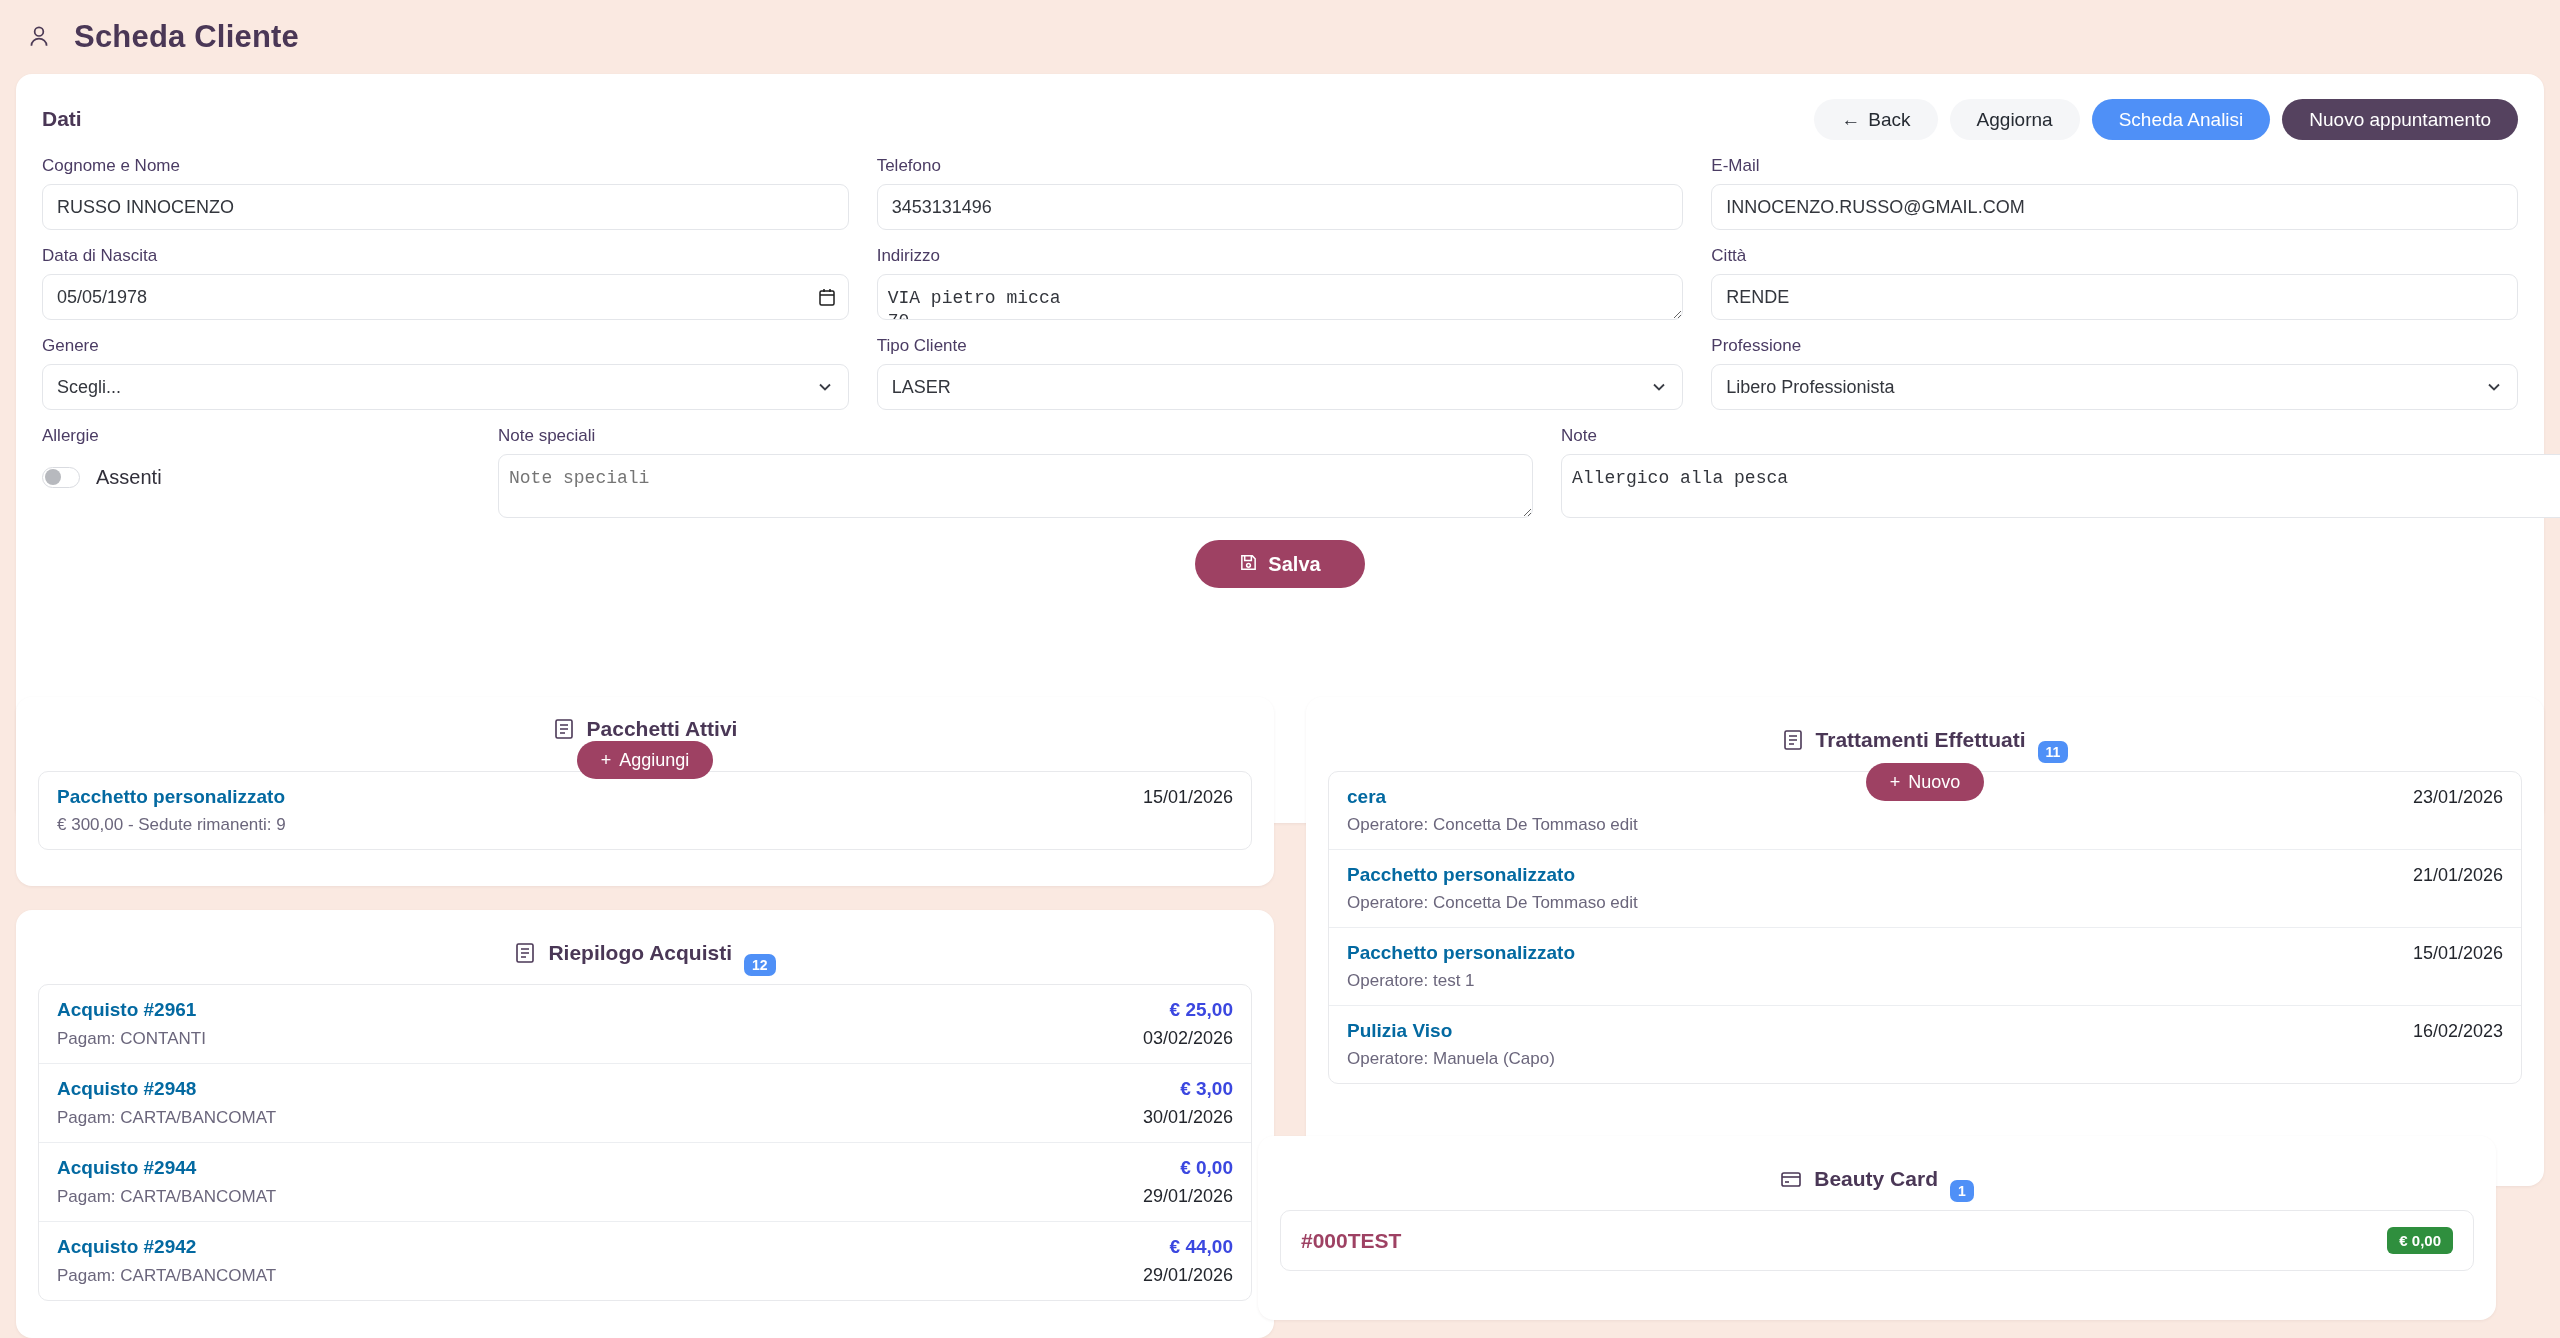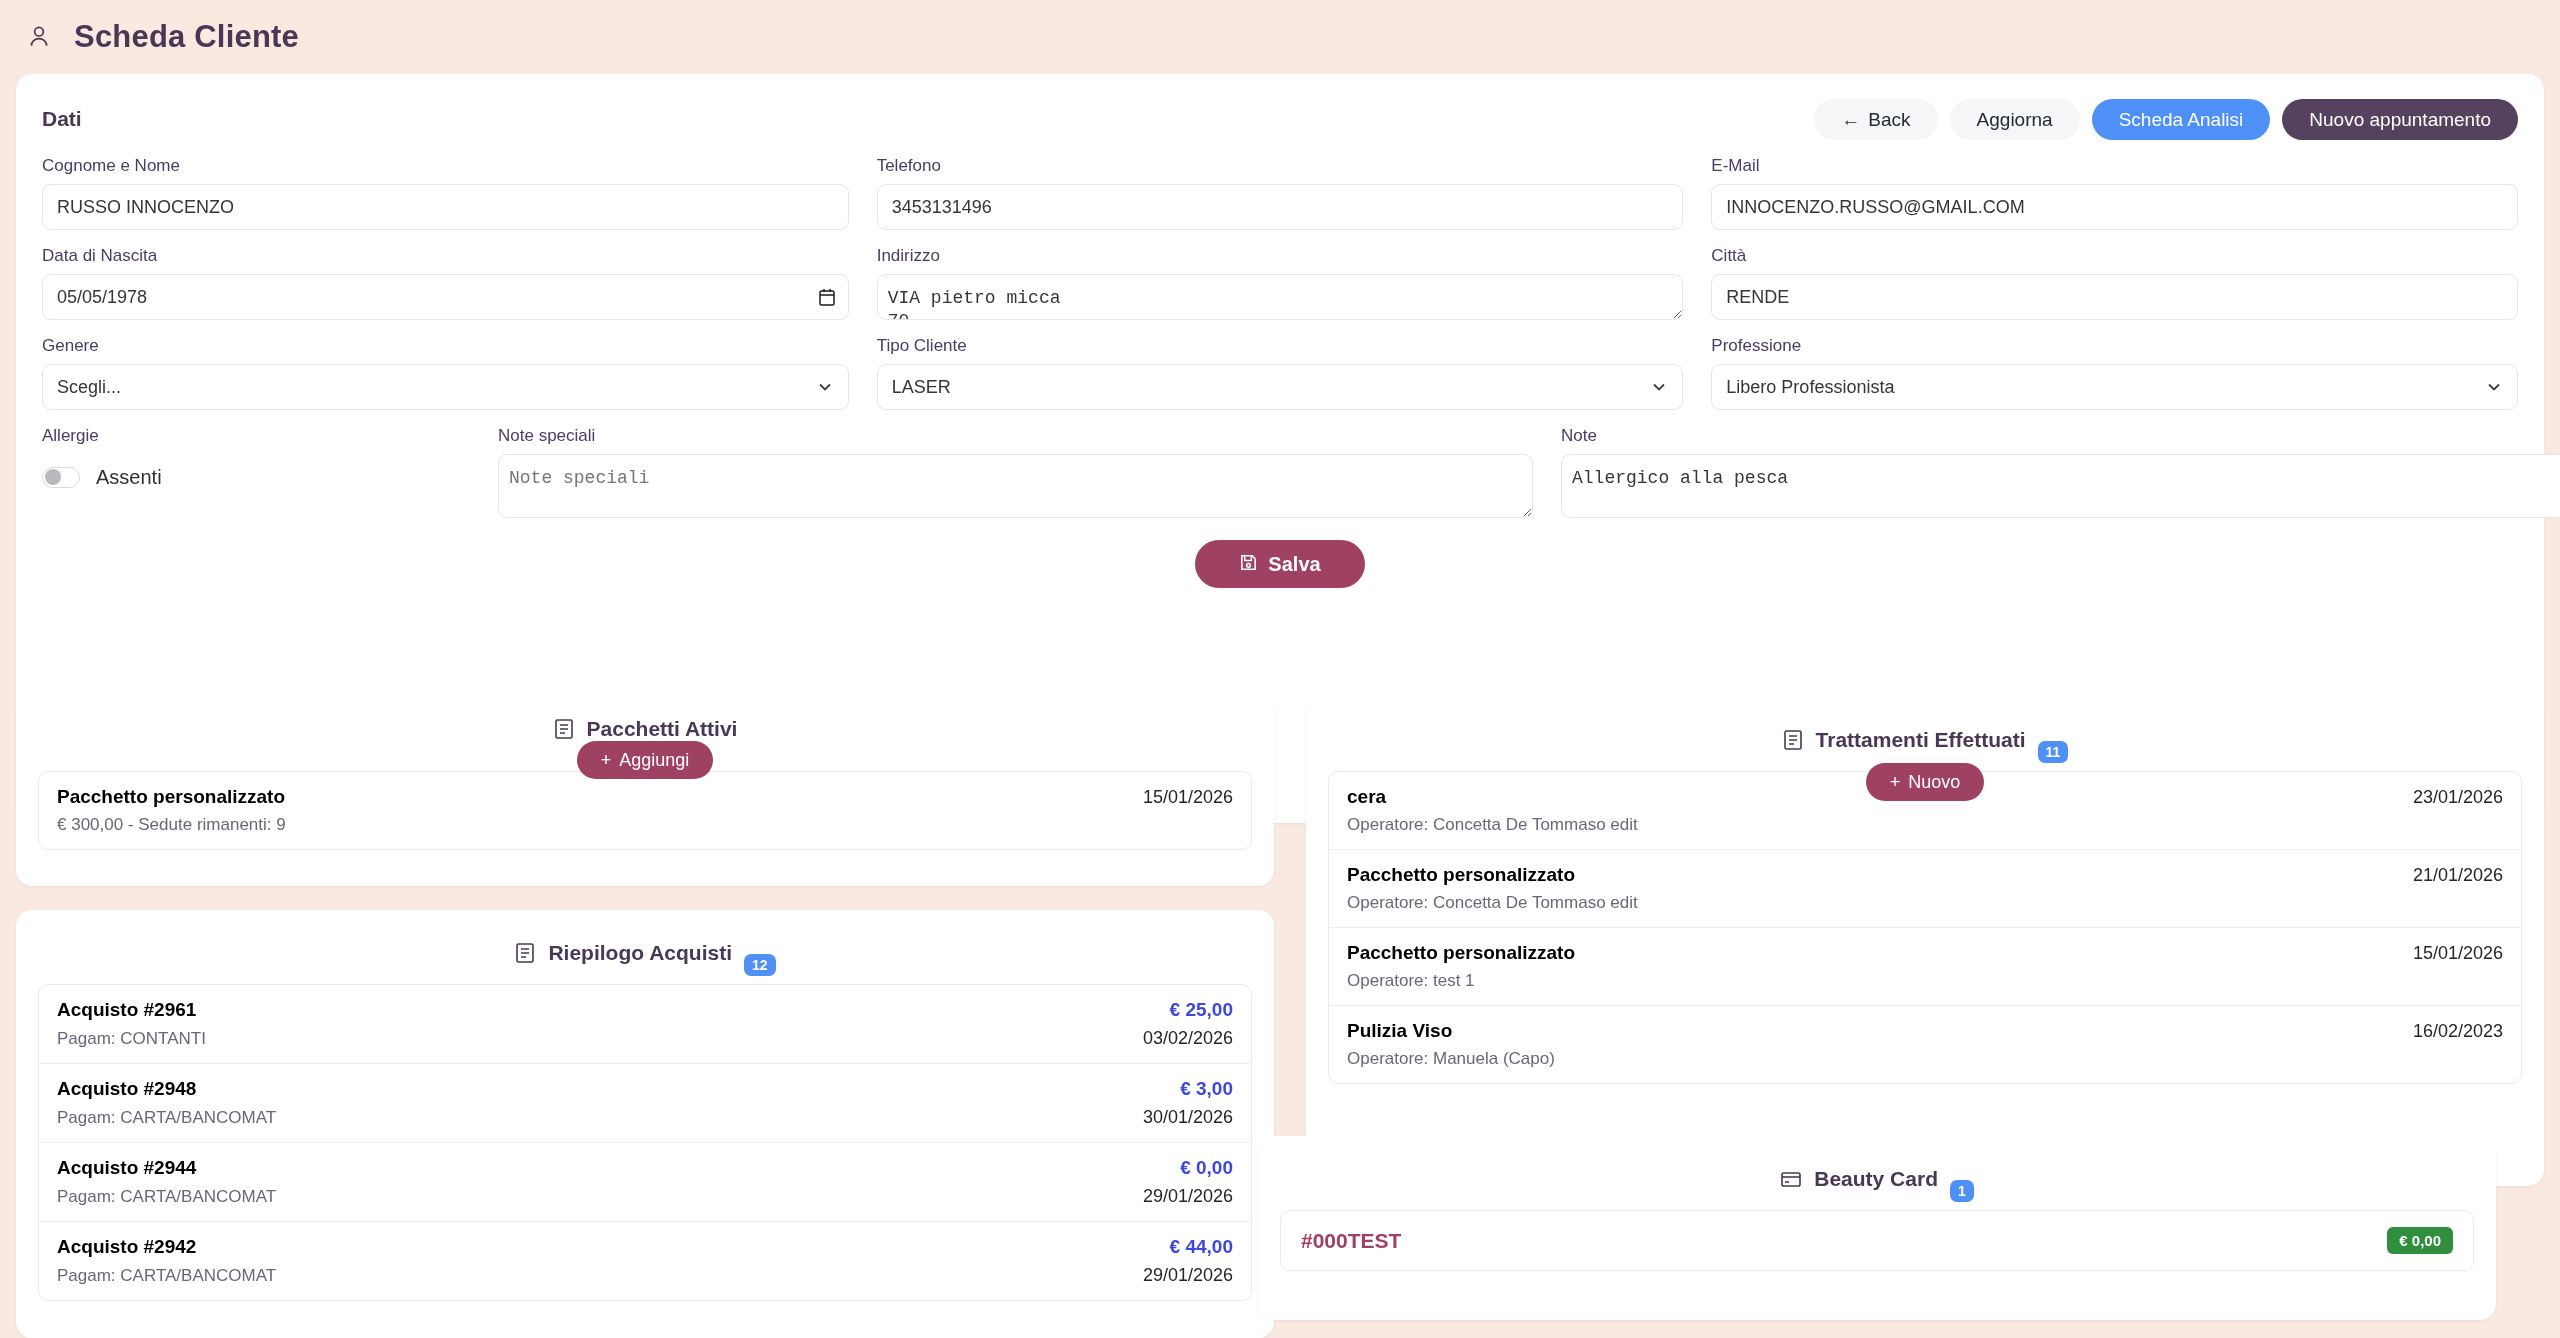--- a/index.html
+++ b/index.html
@@ -172,21 +172,21 @@
     border-radius: 10px;
     overflow: hidden;
     background: #fff;
   }
   .lrow { padding: 14px 18px; border-bottom: 1px solid #eceef1; }
   .lrow:last-child { border-bottom: none; }
   .lrow-top, .lrow-bot {
     display: flex; align-items: baseline; justify-content: space-between;
   }
   .lrow-bot { margin-top: 7px; }
-  .l-title { font-size: 19px; font-weight: 700; color: #000000; }
+  .l-title { font-size: 19px; font-weight: 700; color: #0369a1; }
   .l-sub { font-size: 17px; color: #6b667c; }
   .l-date { font-size: 18px; color: #23262d; }
   .l-amount { font-size: 19px; font-weight: 700; color: #3b47e0; }
 
   
   #pacchetti { left: 16px;   top: 697px;  width: 1258px; height: 189px; }
   #trattamenti { left: 1306px; top: 697px; width: 1238px; height: 489px; }
   #acquisti  { left: 16px;   top: 910px;  width: 1258px; height: 428px; }
   #beautycard{ left: 1258px; top: 1136px; width: 1238px; height: 184px; }
 

